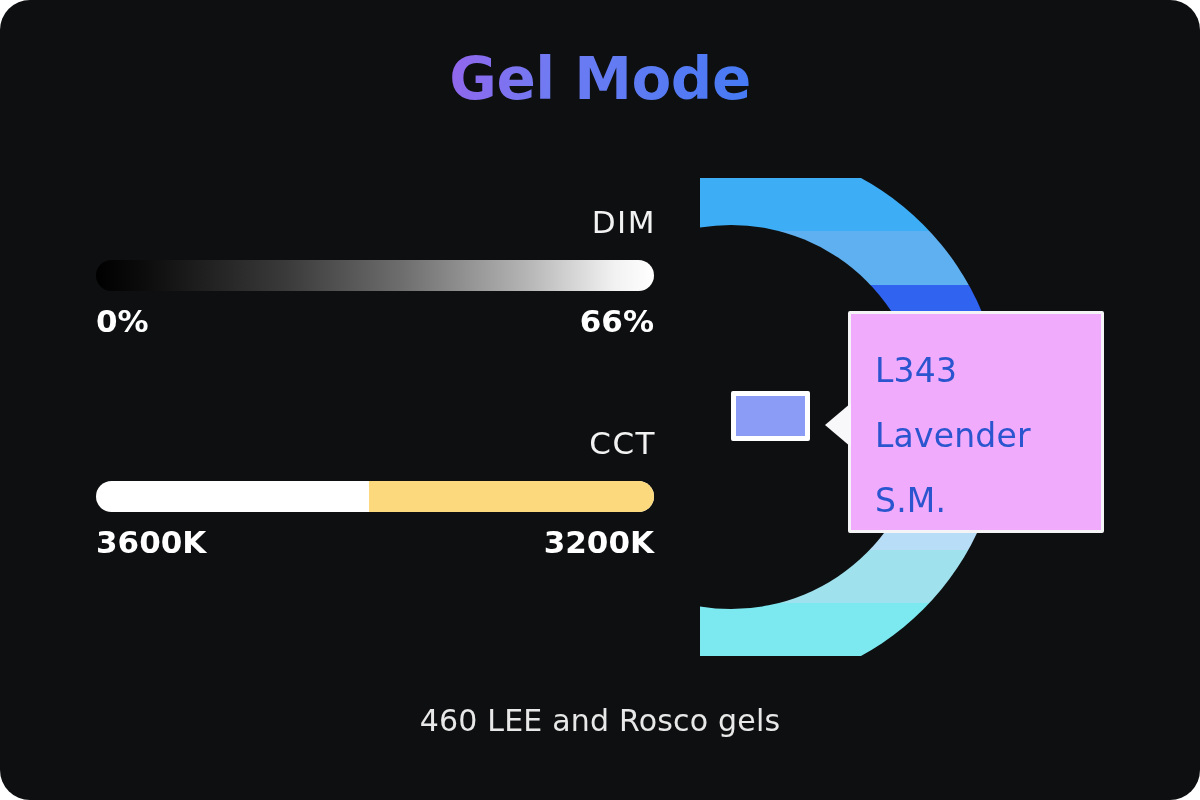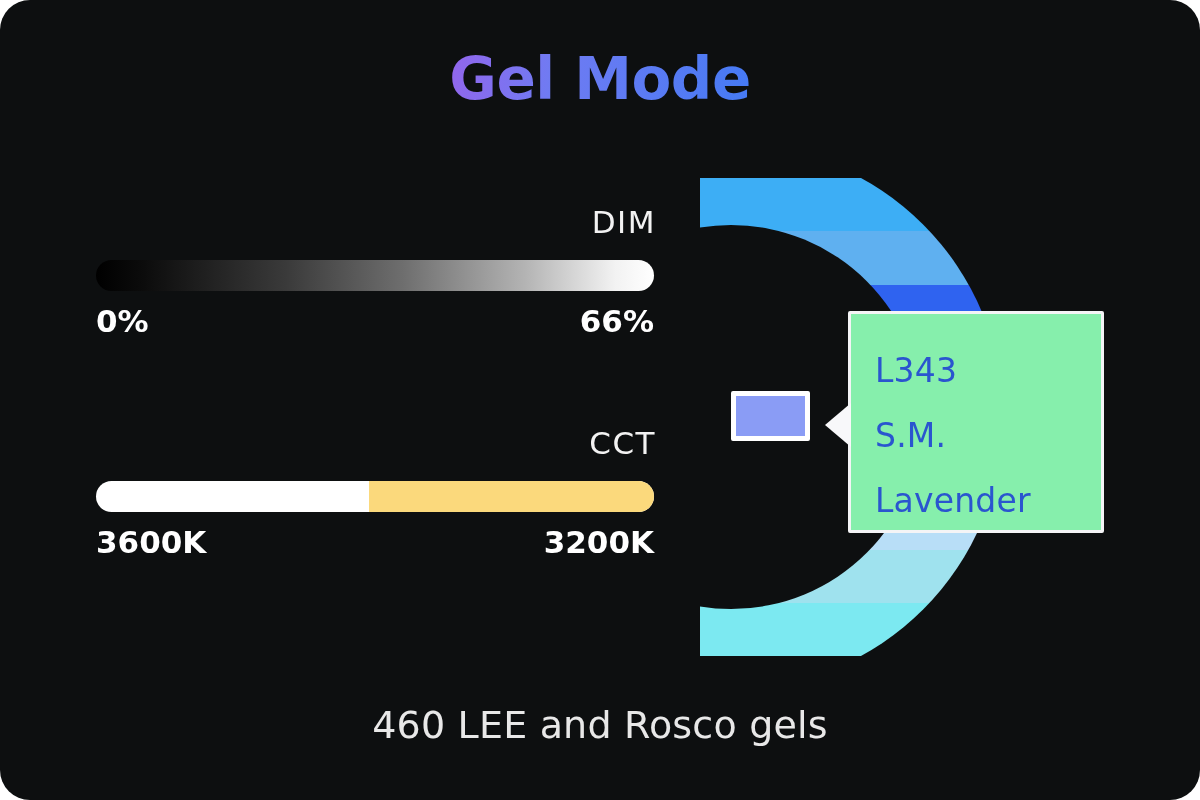--- a/index.html
+++ b/index.html
@@ -176,21 +176,21 @@
   }
 
   
   .footer {
     position: absolute;
     left: 0;
     top: 703px;
     width: 1200px;
     text-align: center;
     font-family: "DejaVu Sans", sans-serif;
-    font-size: 38px;
+    font-size: 30px;
     font-weight: 500;
     color: #e8e8e8;
     letter-spacing: 0.2px;
     user-select: none;
   }
 </style>
 </head>
 <body>
 
 <div id="app">
@@ -251,23 +251,23 @@
           <rect x="0" y="274" width="300" height="53" fill="#9cc8f5"></rect>
           <rect x="0" y="327" width="300" height="53" fill="#b8def7"></rect>
           <rect x="0" y="380" width="300" height="53" fill="#9fe2ee"></rect>
           <rect x="0" y="433" width="300" height="53" fill="#7ce9f1"></rect>
         </g>
       </svg>
     </div>
 
     <div class="swatch-marker" style="background: rgb(138, 156, 245); border-color: rgb(255, 255, 255);"></div>
 
-    <div class="callout" style="background: #86efac; border-color: rgb(244, 244, 246);">
+    <div class="callout" style="background: #f0abfc; border-color: rgb(244, 244, 246);">
       <div class="callout-arrow"></div>
       <div class="callout-line" style="color: rgb(42, 85, 207);">L343</div>
+      <div class="callout-line" style="color: rgb(42, 85, 207);">Lavender</div>
       <div class="callout-line" style="color: rgb(42, 85, 207);">S.M.</div>
-      <div class="callout-line" style="color: rgb(42, 85, 207);">Lavender</div>
     </div>
 
     <div class="footer">460 LEE and Rosco gels</div>
 
   </div>
 </div>
 
 </body></html>

